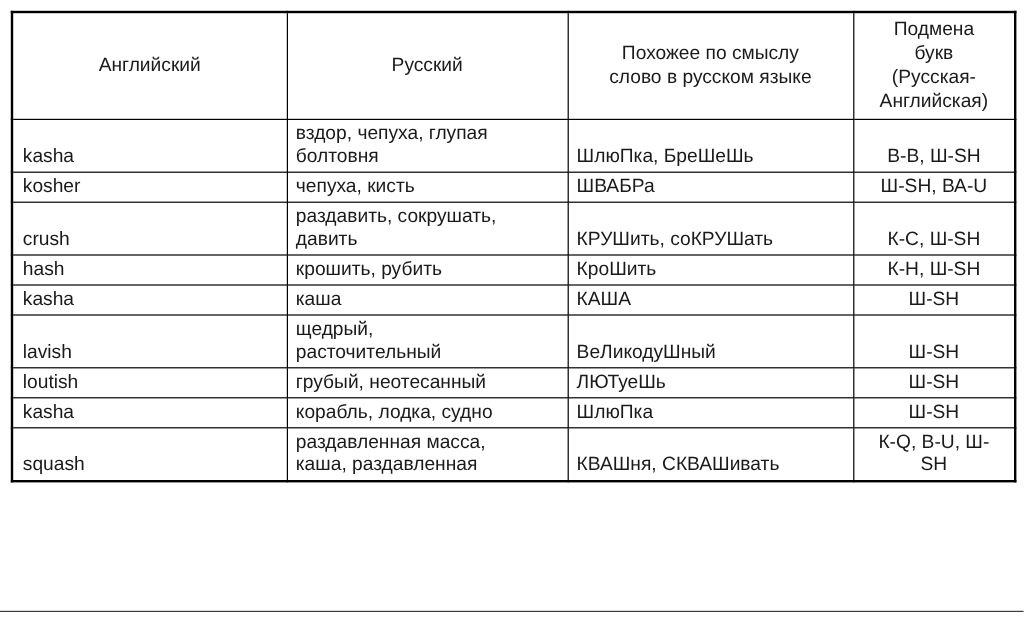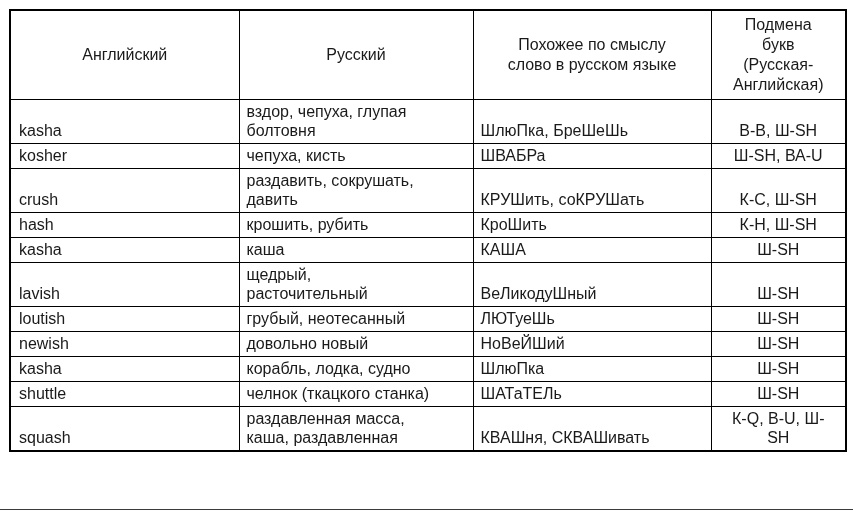--- a/index.html
+++ b/index.html
@@ -123,35 +123,23 @@
         <td class="c2">ВеЛикодуШный</td>
         <td class="c3">Ш-SH</td>
       </tr>
       <tr>
         <td class="c0">loutish</td>
         <td class="c1">грубый, неотесанный</td>
         <td class="c2">ЛЮТуеШь</td>
         <td class="c3">Ш-SH</td>
       </tr>
       <tr>
-        <td class="c0">newish</td>
-        <td class="c1">довольно новый</td>
-        <td class="c2">НоВеЙШий</td>
-        <td class="c3">Ш-SH</td>
-      </tr>
-      <tr>
         <td class="c0">kasha</td>
         <td class="c1">корабль, лодка, судно</td>
         <td class="c2">ШлюПка</td>
-        <td class="c3">Ш-SH</td>
-      </tr>
-      <tr>
-        <td class="c0">shuttle</td>
-        <td class="c1">челнок (ткацкого станка)</td>
-        <td class="c2">ШАТаТЕЛь</td>
         <td class="c3">Ш-SH</td>
       </tr>
       <tr>
         <td class="c0">squash</td>
         <td class="c1">раздавленная масса,
 каша, раздавленная</td>
         <td class="c2">КВАШня, СКВАШивать</td>
         <td class="c3">К-Q, В-U, Ш-
 SH</td>
       </tr>

